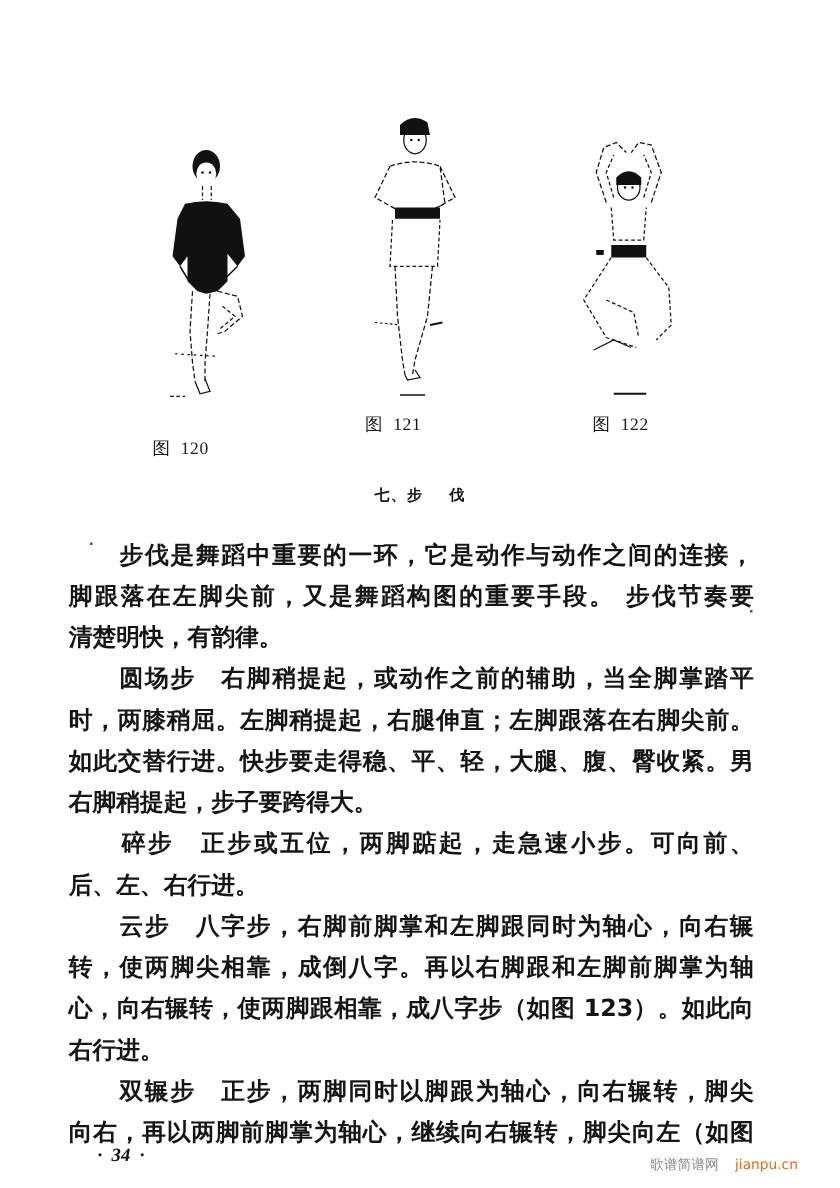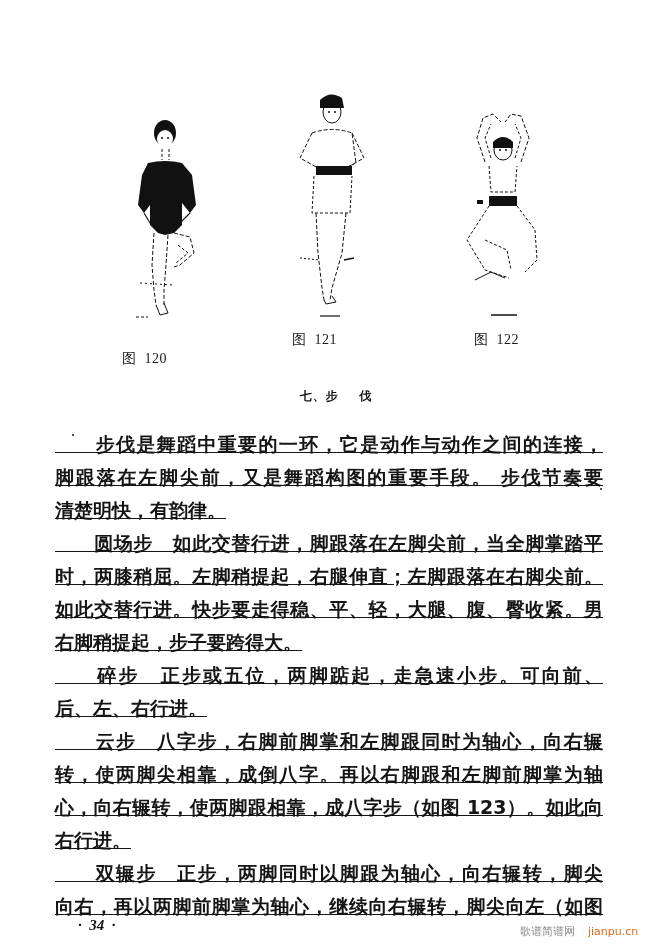--- a/index.html
+++ b/index.html
@@ -50,21 +50,20 @@
     .line {
       height: 33px;
       line-height: 33px;
       font-family: "DejaVu Sans", sans-serif;
       font-size: 19px;
       font-weight: bold;
       white-space: nowrap;
       text-align: justify;
       text-align-last: justify;
       color: #151515;
-      text-decoration: underline;
     }
     .line.last {
       text-align-last: left;
     }
     .page-number {
       position: absolute;
       left: 78px;
       top: 917px;
       font-family: "Liberation Serif", "DejaVu Serif", serif;
       font-style: italic;
@@ -180,21 +179,21 @@
 
 <div class="section-title">七、步    伐</div>
 
 <div class="body-text">
   <div>
     <div class="line">　　步伐是舞蹈中重要的一环，它是动作与动作之间的连接，</div>
     <div class="line">脚跟落在左脚尖前，又是舞蹈构图的重要手段。 步伐节奏要</div>
     <div class="line last">清楚明快，有韵律。</div>
   </div>
   <div>
-    <div class="line">　　圆场步　如此交替行进，脚跟落在左脚尖前，当全脚掌踏平</div>
+    <div class="line">　　圆场步　右脚稍提起，或动作之前的辅助，当全脚掌踏平</div>
     <div class="line">时，两膝稍屈。左脚稍提起，右腿伸直；左脚跟落在右脚尖前。</div>
     <div class="line">如此交替行进。快步要走得稳、平、轻，大腿、腹、臀收紧。男</div>
     <div class="line last">右脚稍提起，步子要跨得大。</div>
   </div>
   <div>
     <div class="line">　　碎步　正步或五位，两脚踮起，走急速小步。可向前、</div>
     <div class="line last">后、左、右行进。</div>
   </div>
   <div>
     <div class="line">　　云步　八字步，右脚前脚掌和左脚跟同时为轴心，向右辗</div>

